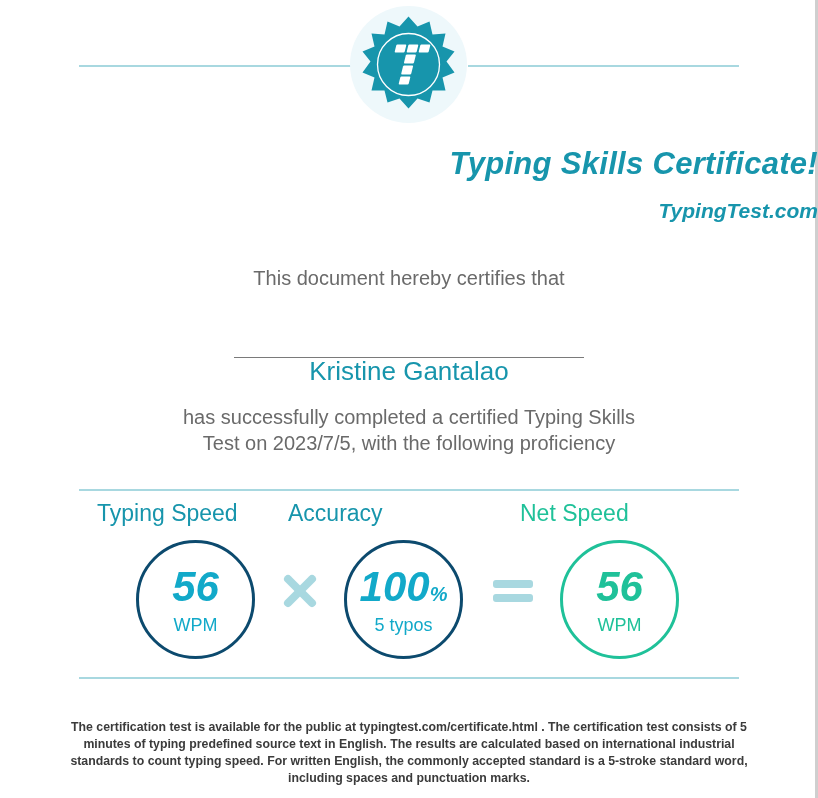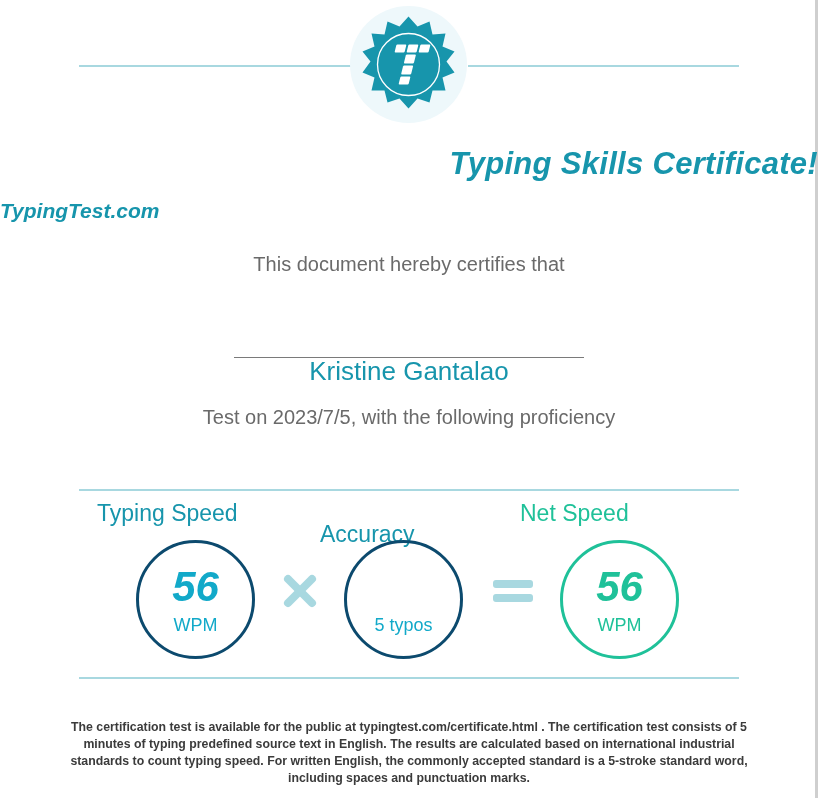--- a/index.html
+++ b/index.html
@@ -56,31 +56,31 @@
       font-weight: bold;
       font-style: italic;
       color: #1795ac;
       letter-spacing: 0.3px;
     }
     .subtitle {
       position: absolute;
       left: 0;
       width: 818px;
       top: 199px;
-      text-align: left;
+      text-align: right;
       font-size: 21px;
       font-weight: bold;
       font-style: italic;
       color: #1795ac;
     }
     .certifies {
       position: absolute;
       left: 0;
       width: 818px;
-      top: 253px;
+      top: 267px;
       text-align: center;
       font-size: 20px;
       color: #6a6a6a;
     }
     .name {
       position: absolute;
       left: 0;
       width: 818px;
       top: 320px;
       text-align: center;
@@ -230,40 +230,42 @@
 
 <div class="title">Typing Skills Certificate!</div>
 <div class="subtitle">TypingTest.com</div>
 
 <div class="certifies">This document hereby certifies that</div>
 
 <div class="name">Kristine Gantalao</div>
 <div class="name-rule"></div>
 
 <div class="completed">
+  <div>has successfully completed a certified Typing Skills</div>
   <div>Test on 2023/7/5, with the following proficiency</div>
 </div>
 
 <div class="stats-rule top"></div>
 
 <div class="stat-label blue-dark" style="left:97px;">Typing Speed</div>
 <div class="stat-circle" style="left:136px;">
   <div class="stat-value blue">56</div>
   <div class="stat-unit blue">WPM</div>
 </div>
 
 <div class="op-times">
   <svg width="34" height="34" viewBox="0 0 34 34">
     <line x1="5" y1="5" x2="29" y2="29" stroke="#a8d8e0" stroke-width="8" stroke-linecap="round"></line>
     <line x1="29" y1="5" x2="5" y2="29" stroke="#a8d8e0" stroke-width="8" stroke-linecap="round"></line>
   </svg>
 </div>
 
-<div class="stat-label blue-dark" style="left:320px;margin-top:21px;">Accuracy</div>
+<div class="stat-label blue-dark" style="left:288px;">Accuracy</div>
 <div class="stat-circle" style="left:344px;">
+  <div class="stat-value blue"><span>100</span><span class="unit-pct">%</span></div>
   <div class="stat-unit blue">5 typos</div>
 </div>
 
 <div class="op-equals">
   <span style="top:2px;"></span>
   <span style="top:16px;"></span>
 </div>
 
 <div class="stat-label green" style="left:520px;">Net Speed</div>
 <div class="stat-circle circle-green" style="left:560px;">

